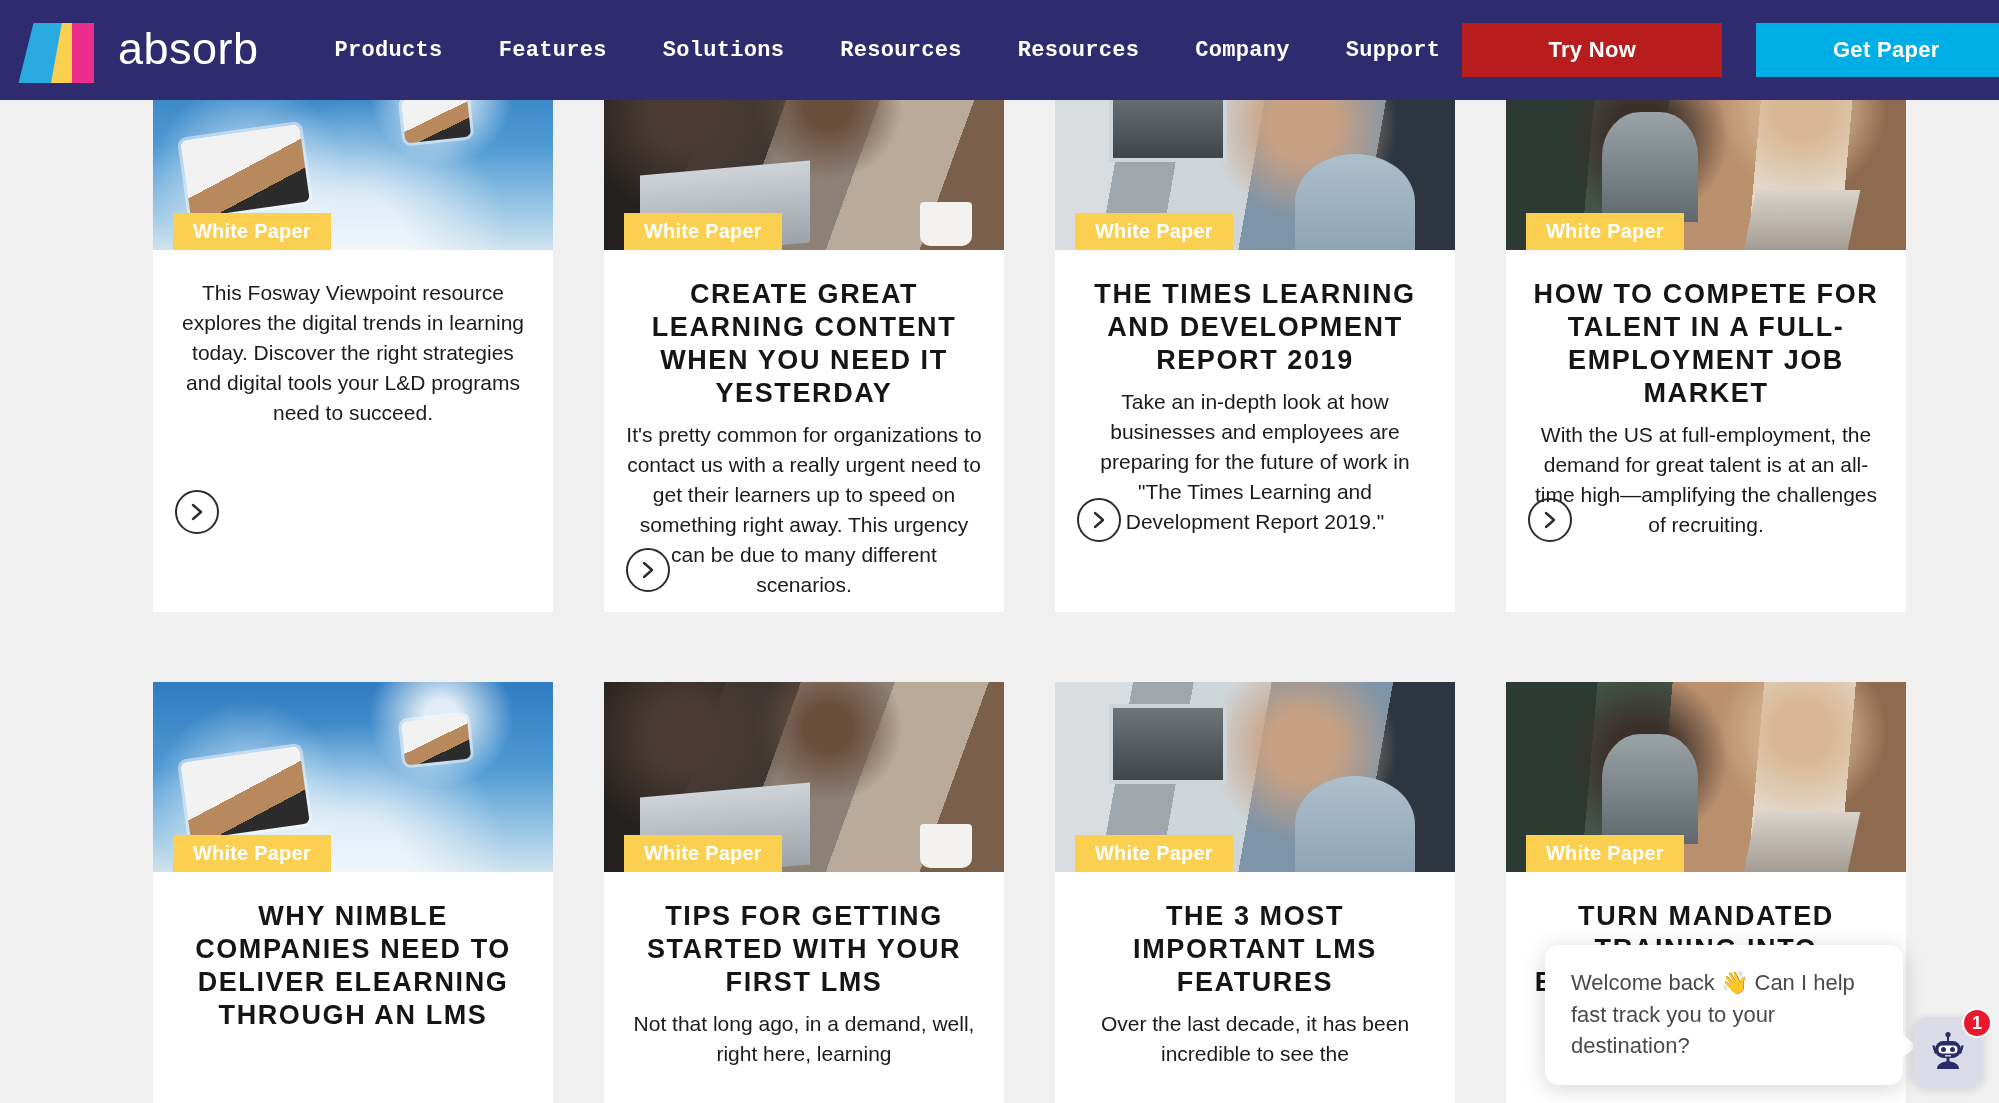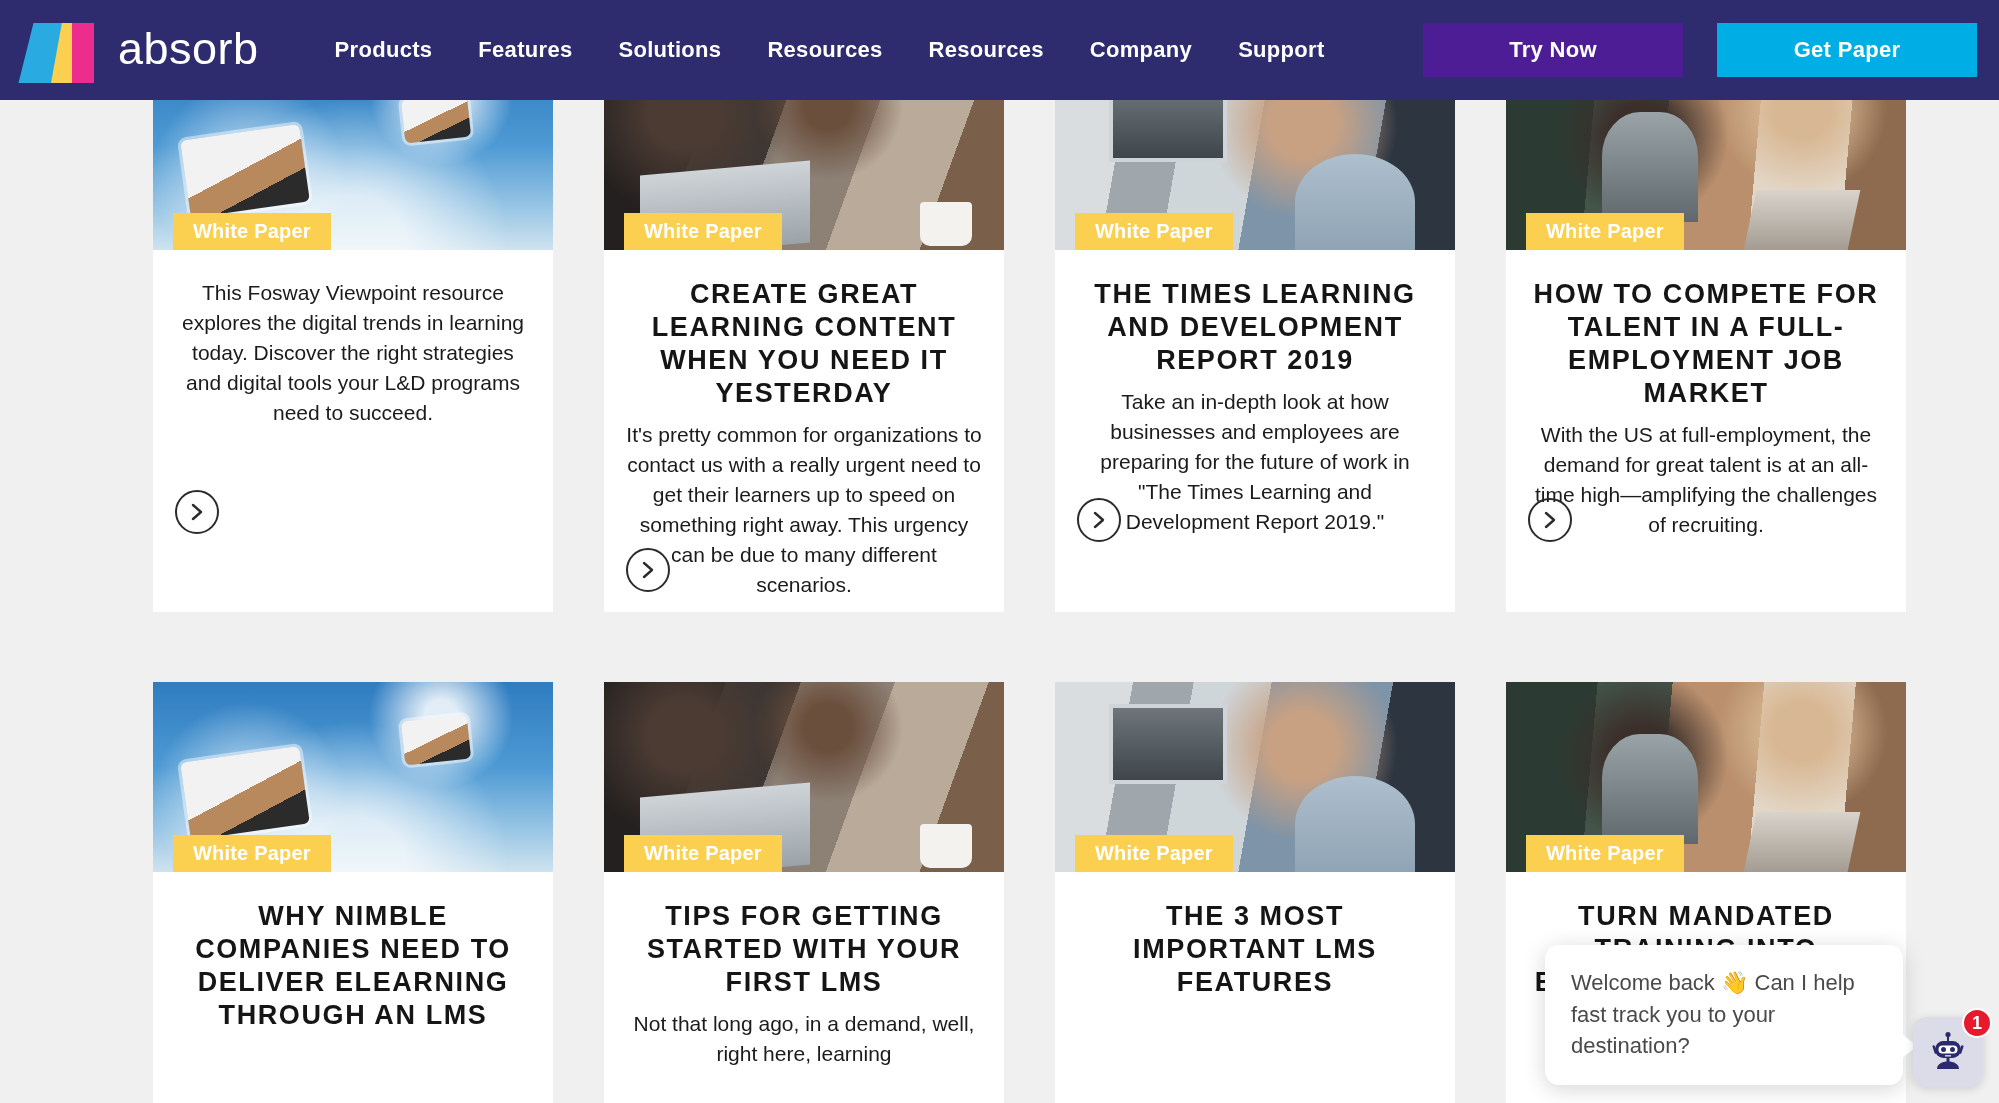--- a/index.html
+++ b/index.html
@@ -60,21 +60,22 @@
     font-size: 45px;
     font-weight: 300;
     letter-spacing: 0.5px;
     line-height: 1;
     padding-bottom: 4px;
   }
   .nav-links {
     display: flex;
     align-items: flex-start;
     margin-left: 54px;
-    gap: 2px;
+    gap: 12px;
+    font-family: Liberation Mono, monospace;
   }
   .nav-link {
     color: #ffffff;
     font-size: 22px;
     font-weight: bold;
     letter-spacing: 0.3px;
     padding: 10px 22px;
     white-space: nowrap;
     cursor: pointer;
   }
@@ -92,21 +93,21 @@
     align-items: center;
     justify-content: center;
     color: #ffffff;
     font-size: 22px;
     font-weight: bold;
     letter-spacing: 0.3px;
     border: none;
     cursor: pointer;
     font-family: inherit;
   }
-  .btn-try  { background: #4c1d95; }
+  .btn-try  { background: #b91c1c; }
   .btn-demo { background: #00AEE6; }
 
   
   .page {
     position: absolute;
     top: 0; left: 0;
     width: 1999px;
   }
   .grid-row {
     position: absolute;
@@ -405,20 +406,21 @@
       </div>
     </div>
 
     <div class="card">
       <div class="card-media">
         <div class="card-photo ph-office2"></div>
         <span class="badge">White Paper</span>
       </div>
       <div class="card-body">
         <div class="card-title">The 3 Most Important LMS Features</div>
+        <div class="card-desc">Over the last decade, it has been incredible to see the</div>
       </div>
     </div>
 
     <div class="card">
       <div class="card-media">
         <div class="card-photo ph-office3"></div>
         <span class="badge">White Paper</span>
       </div>
       <div class="card-body">
         <div class="card-title">Turn Mandated Training Into Engaging eLearning</div>

